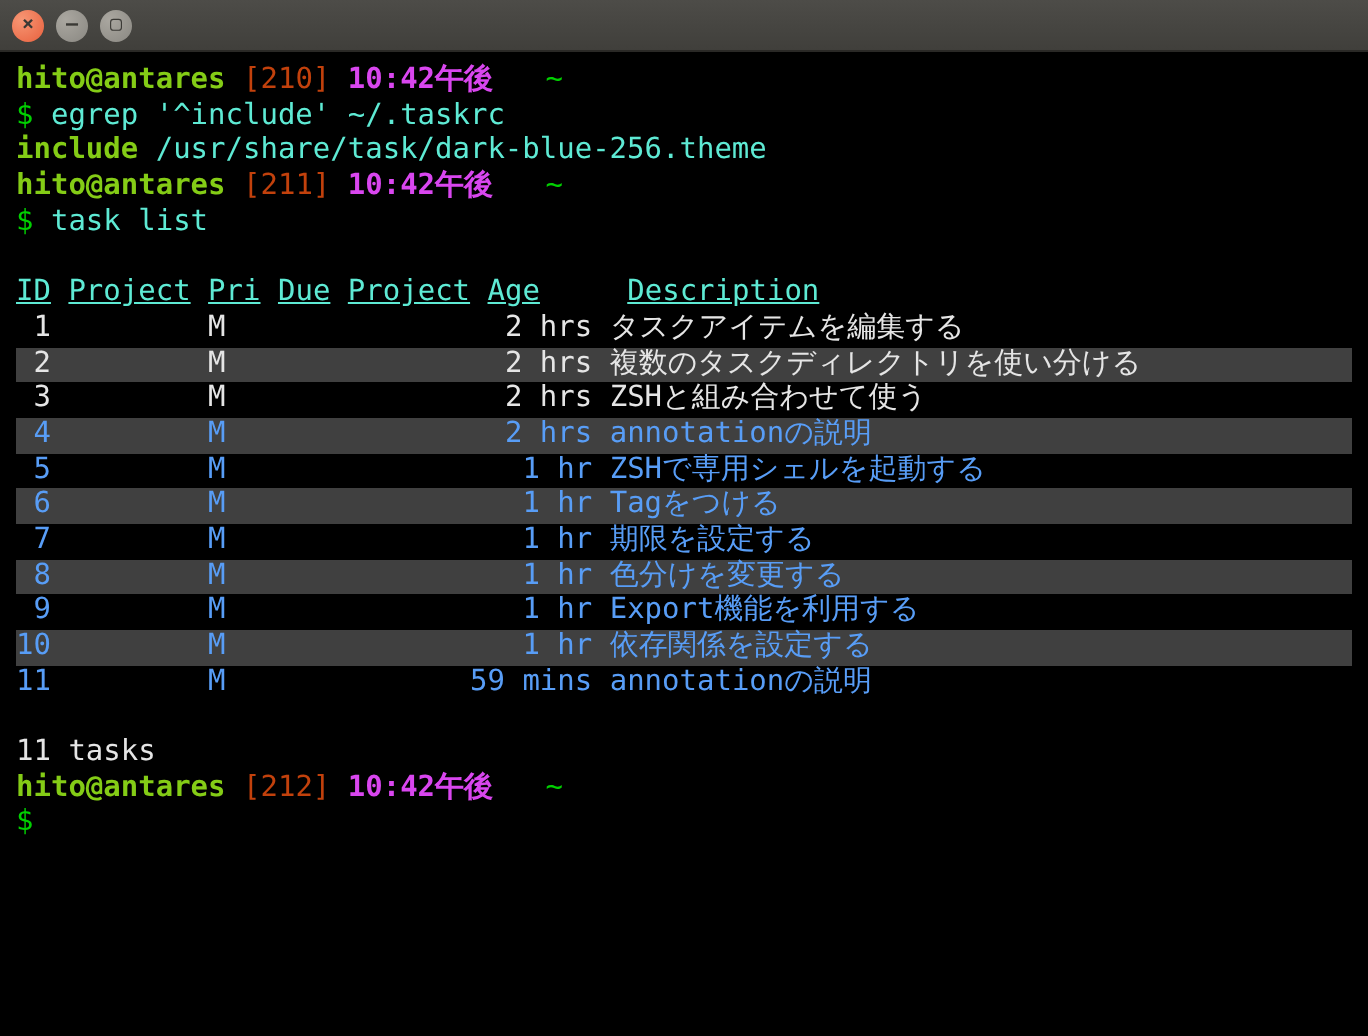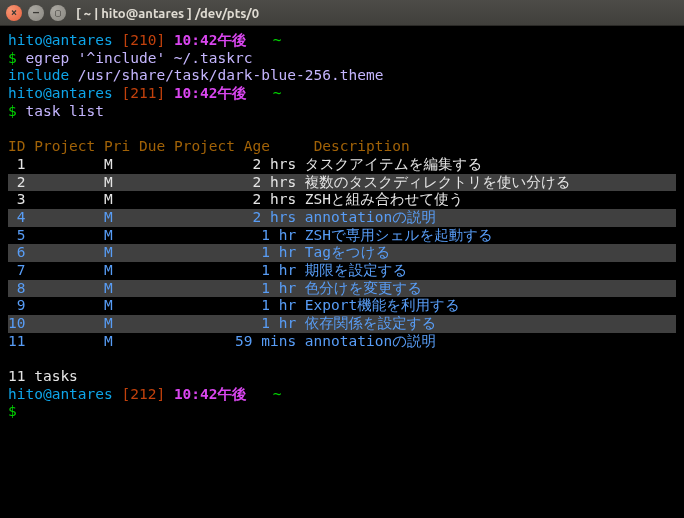--- a/index.html
+++ b/index.html
@@ -50,41 +50,40 @@
     .terminal {
       flex: 1;
       background: #000000;
       padding: 6px 8px 6px 8px;
       font-size: 14.5px;
       line-height: 1.22;
       color: #d0d0d0;
       white-space: pre;
       overflow: hidden;
     }
-    .cyan    { color: #0ea5e9; }
+    .cyan    { color: #84cc16; font-weight: bold; }
     .cyan-b  { color: #d946ef; font-weight: bold; }
     .yellow  { color: #c2410c; }
     .green   { color: #00d000; }
     .blue    { color: #589df6; }
-    .gray    { color: #c4b5fd; }
+    .gray    { color: #5eead4; }
     .white   { color: #e5e5e5; }
-    .hdr     { color: #a16207; }
+    .hdr     { color: #5eead4; text-decoration: underline; }
     .row-alt { background: #404040; display: inline-block; width: 100%; }
     .prompt-dollar { color: #00d000; }
   </style>
 </head>
 <body>
 
 <div class="window">
 
   <div class="titlebar">
     <span class="win-btn win-close">×</span>
     <span class="win-btn win-min">–</span>
     <span class="win-btn win-max">▢</span>
-    <span class="title-text">[ ~ | hito@antares ]  /dev/pts/0</span>
   </div>
 
   <div class="terminal" id="term"><span class="cyan">hito@antares</span> <span class="yellow">[210]</span> <span class="cyan-b">10:42午後</span>   <span class="green">~</span>
 <span class="prompt-dollar">$</span> <span class="gray">egrep '^include' ~/.taskrc</span>
 <span class="cyan">include</span><span class="gray"> /usr/share/task/dark-blue-256.theme</span>
 <span class="cyan">hito@antares</span> <span class="yellow">[211]</span> <span class="cyan-b">10:42午後</span>   <span class="green">~</span>
 <span class="prompt-dollar">$</span> <span class="gray">task list</span>
 
 <span class="hdr">ID</span> <span class="hdr">Project</span> <span class="hdr">Pri</span> <span class="hdr">Due</span> <span class="hdr">Project</span> <span class="hdr">Age</span>     <span class="hdr">Description</span>
 <span><span class="white"> 1</span>         <span class="white">M</span>              <span class="white">  2 hrs</span> <span class="white">タスクアイテムを編集する</span></span>

